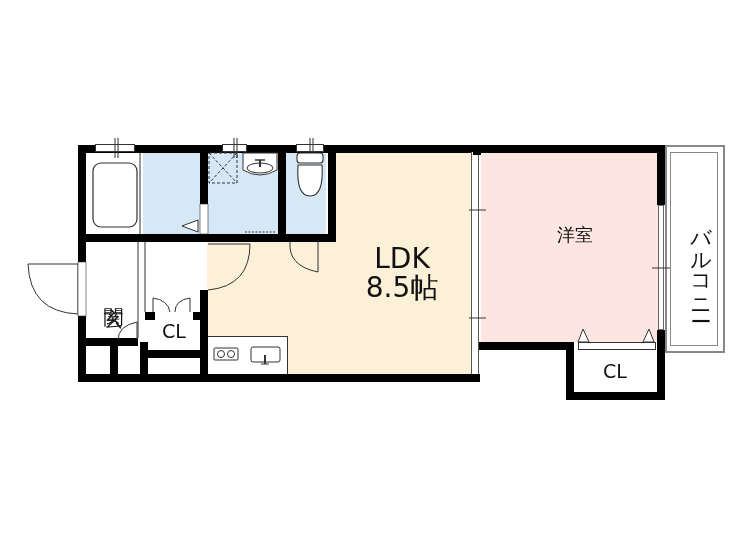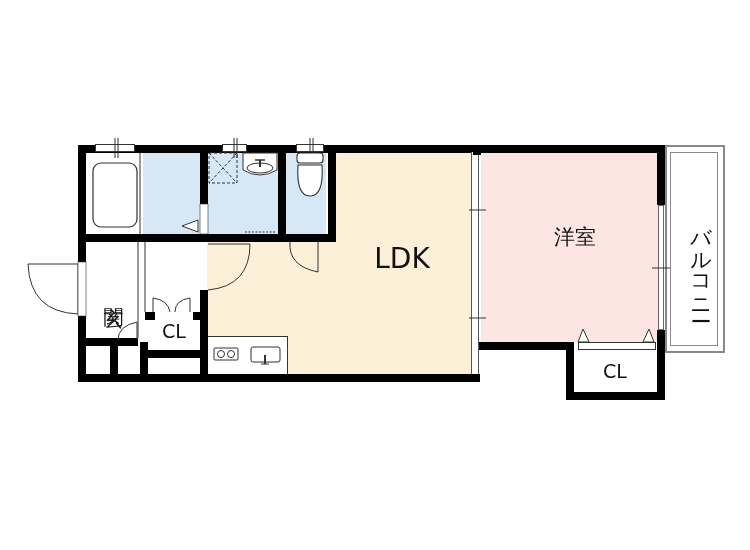--- a/index.html
+++ b/index.html
@@ -122,20 +122,21 @@
     <line x1="265" y1="355" x2="265" y2="364" stroke-width="2"></line>
     <line x1="261" y1="364" x2="269" y2="364"></line>
   </g>
 
   <polygon points="578,342 583,329 589,342" fill="#fff" stroke="#333"></polygon>
   <polygon points="643,342 649,329 654,342" fill="#fff" stroke="#333"></polygon>
 </svg>
 
 <div class="label" style="left:352px;top:244px;width:100px;font-size:28px;">
   <div>LDK</div>
+  <div>8.5帖</div>
 </div>
-<div class="label" style="left:530px;top:226px;width:90px;font-size:21px;">
+<div class="label" style="left:530px;top:226px;width:90px;font-size:18px;">
   <div>洋室</div>
 </div>
 <div class="label" style="left:96px;top:262px;width:28px;font-size:20px;writing-mode:vertical-rl;height:60px;">玄関</div>
 <div class="label" style="left:150px;top:322px;width:48px;font-size:19px;">CL</div>
 <div class="label" style="left:585px;top:362px;width:60px;font-size:19px;">CL</div>
 <div class="label" style="left:676px;top:192px;width:36px;height:140px;font-size:21px;writing-mode:vertical-rl;">バルコニー</div>
 
 </body></html>

